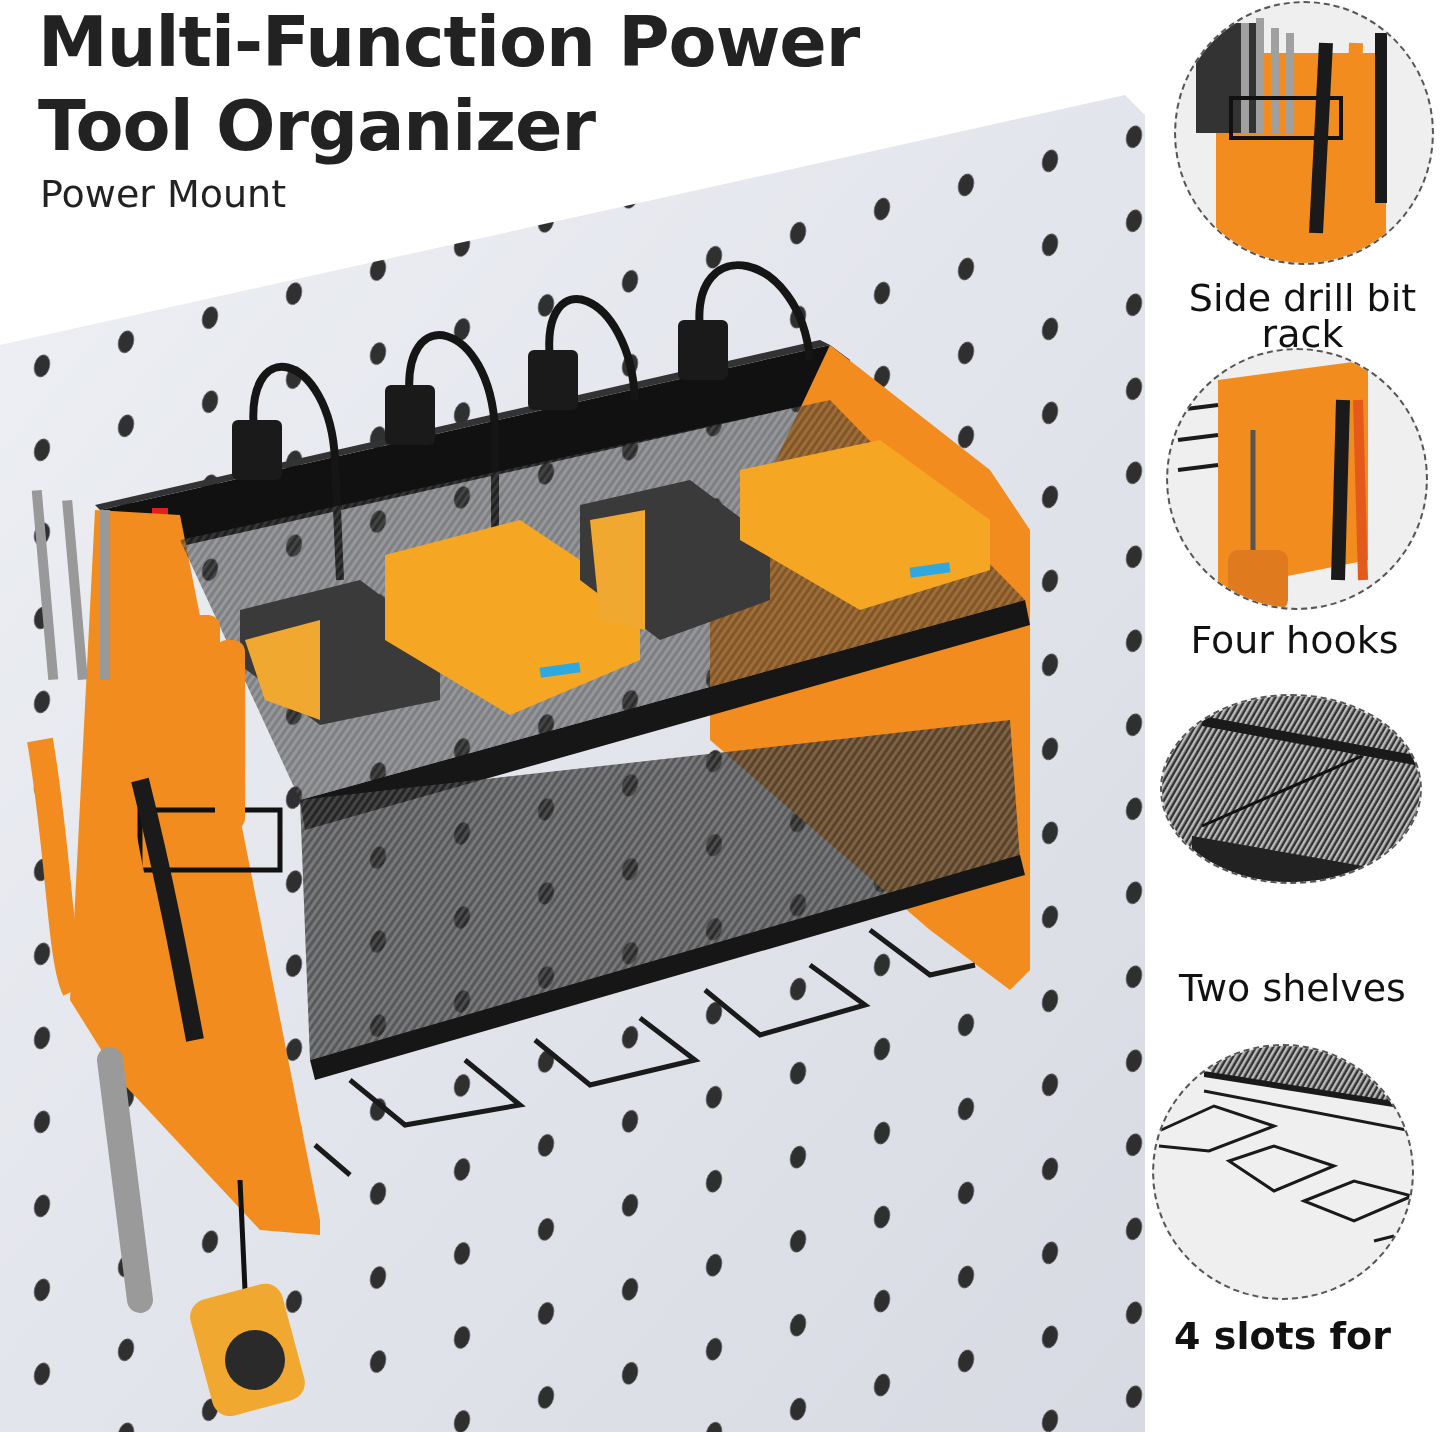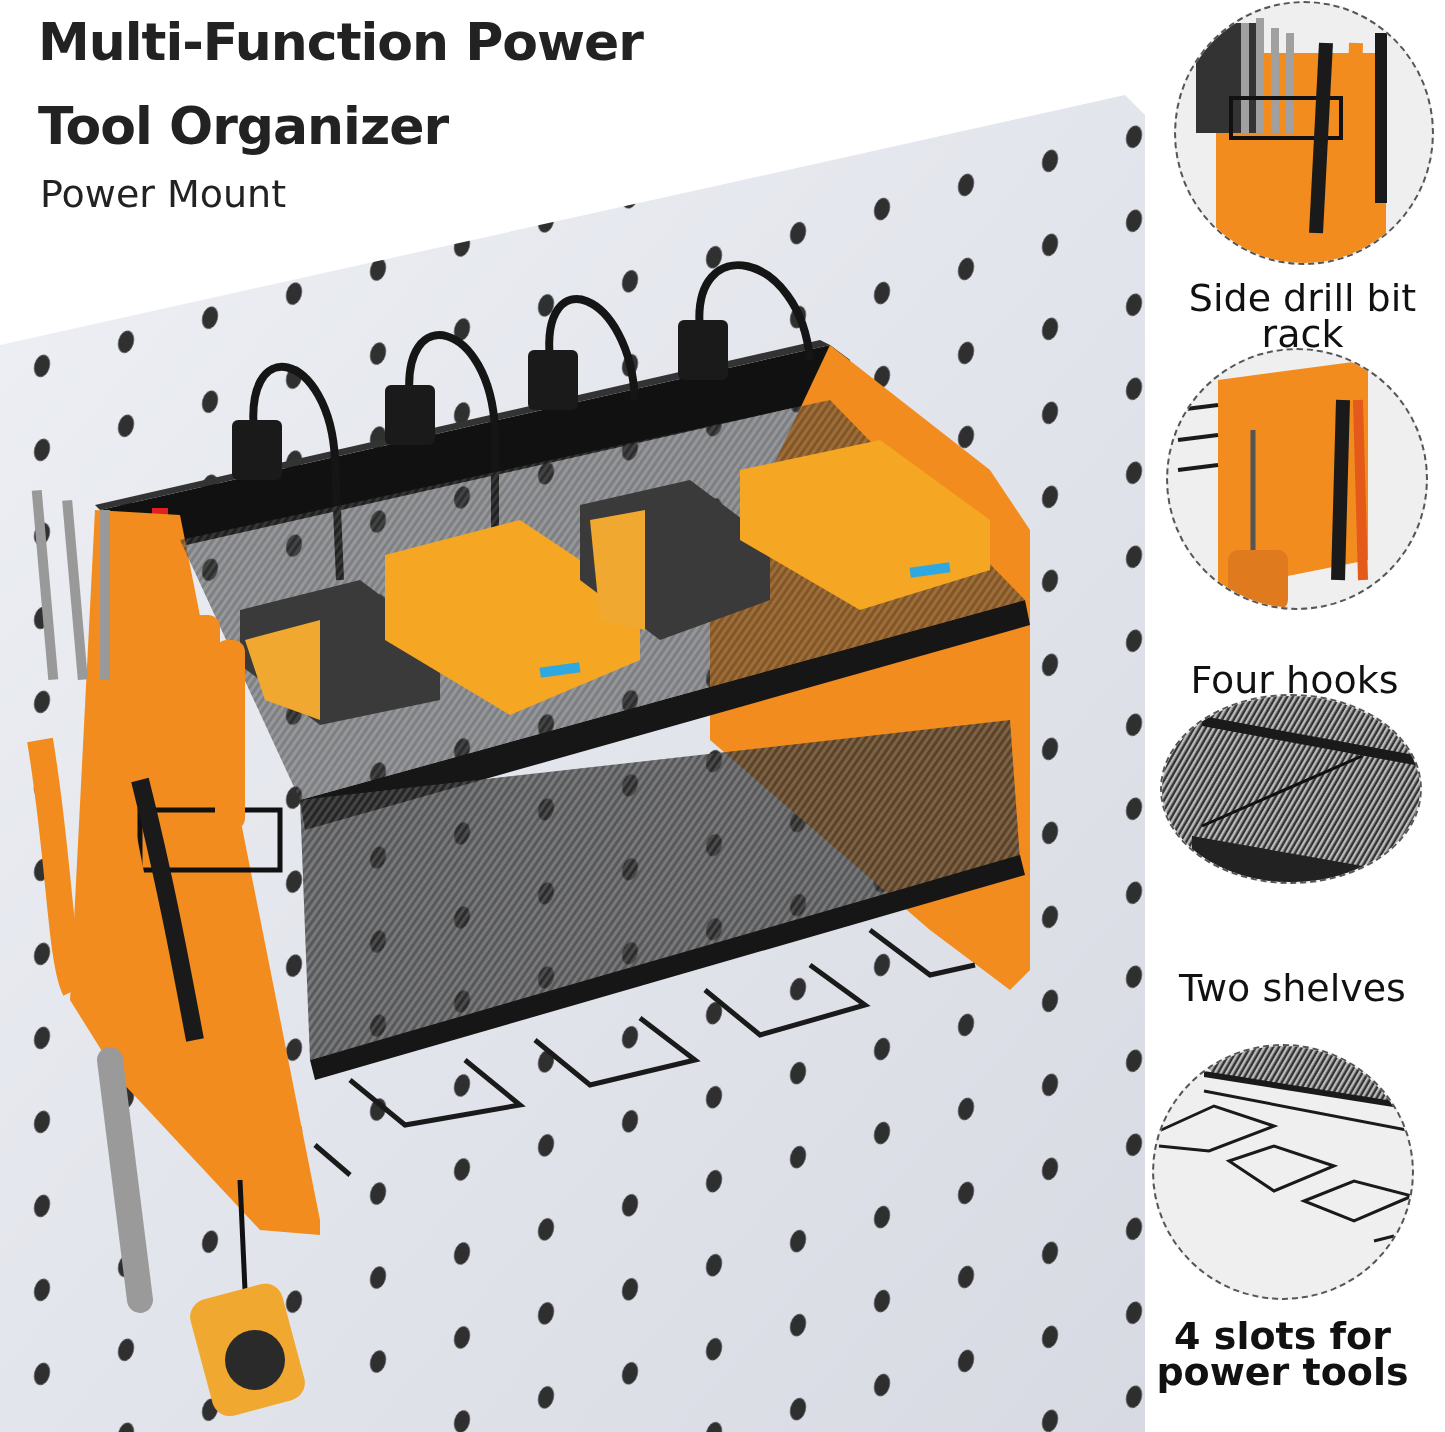--- a/index.html
+++ b/index.html
@@ -1,17 +1,17 @@
 <!DOCTYPE html>
 <html><head>
 <meta charset="utf-8">
 <style>
   html,body{margin:0;padding:0;}
   body{width:1445px;height:1432px;position:relative;overflow:hidden;background:#ffffff;font-family:"DejaVu Sans",sans-serif;color:#1a1a1a;}
-  .headline{position:absolute;left:38px;top:0;font-family:"DejaVu Sans",sans-serif;font-weight:bold;font-size:52px;line-height:84px;letter-spacing:-1px;color:#222;}
+  .headline{position:absolute;left:38px;top:0;font-family:"DejaVu Sans",sans-serif;font-weight:bold;font-size:70px;line-height:84px;letter-spacing:-1px;color:#222;}
   .subhead{position:absolute;left:40px;top:172px;font-size:38px;color:#222;}
   .pegboard{position:absolute;left:0;top:95px;width:1145px;height:1337px;}
   .circle{position:absolute;border:2px dashed #555;border-radius:50%;background:#efefef;overflow:hidden;}
   .caption{position:absolute;font-size:38px;color:#111;text-align:center;width:285px;line-height:36px;}
 </style>
 </head>
 <body>
 
 <div class="headline">
   <div>Multi-Function Power</div>
@@ -134,21 +134,21 @@
       <path d="M10,60 L50,55"></path>
         <path d="M10,90 L50,85"></path>
         <path d="M10,120 L50,115"></path>
     </g>
     <path d="M85,80 L85,200 C85,230 115,230 115,210" stroke="#555" stroke-width="5" fill="none"></path>
     <rect x="60" y="200" width="60" height="60" rx="10" fill="#E07A1E"></rect>
     <path d="M175,50 L170,230" stroke="#1a1a1a" stroke-width="14"></path>
     <path d="M190,50 L195,230" stroke="#E35A1A" stroke-width="10"></path>
   </svg>
 </div>
-<div class="caption" style="left:1152px;top:622px;margin-top:40px;">Four hooks</div>
+<div class="caption" style="left:1152px;top:622px;">Four hooks</div>
 
 <div class="circle" style="left:1160px;top:694px;width:258px;height:186px;">
   <svg width="258" height="186" viewBox="0 0 258 186">
     <defs>
       <pattern id="m2" width="5" height="5" patternUnits="userSpaceOnUse" patternTransform="rotate(30)">
         <rect width="5" height="5" fill="#333"></rect>
           <rect width="2.5" height="5" fill="#bbb"></rect>
       </pattern>
     </defs>
     <rect width="258" height="186" fill="url(#m2)"></rect>
@@ -173,14 +173,13 @@
       <path d="M50,45 L258,85"></path>
       <path d="M5,85 L60,60 L120,80 L55,105 L5,100"></path>
       <path d="M75,115 L120,100 L180,120 L120,145 Z"></path>
       <path d="M150,155 L200,135 L258,150 L200,175 Z"></path>
       <path d="M220,195 L240,190"></path>
     </g>
   </svg>
 </div>
 <div class="caption" style="left:1140px;top:1318px;font-weight:bold;">
   <div>4 slots for</div>
-  <div>power tools</div>
 </div>
 
 </body></html>

